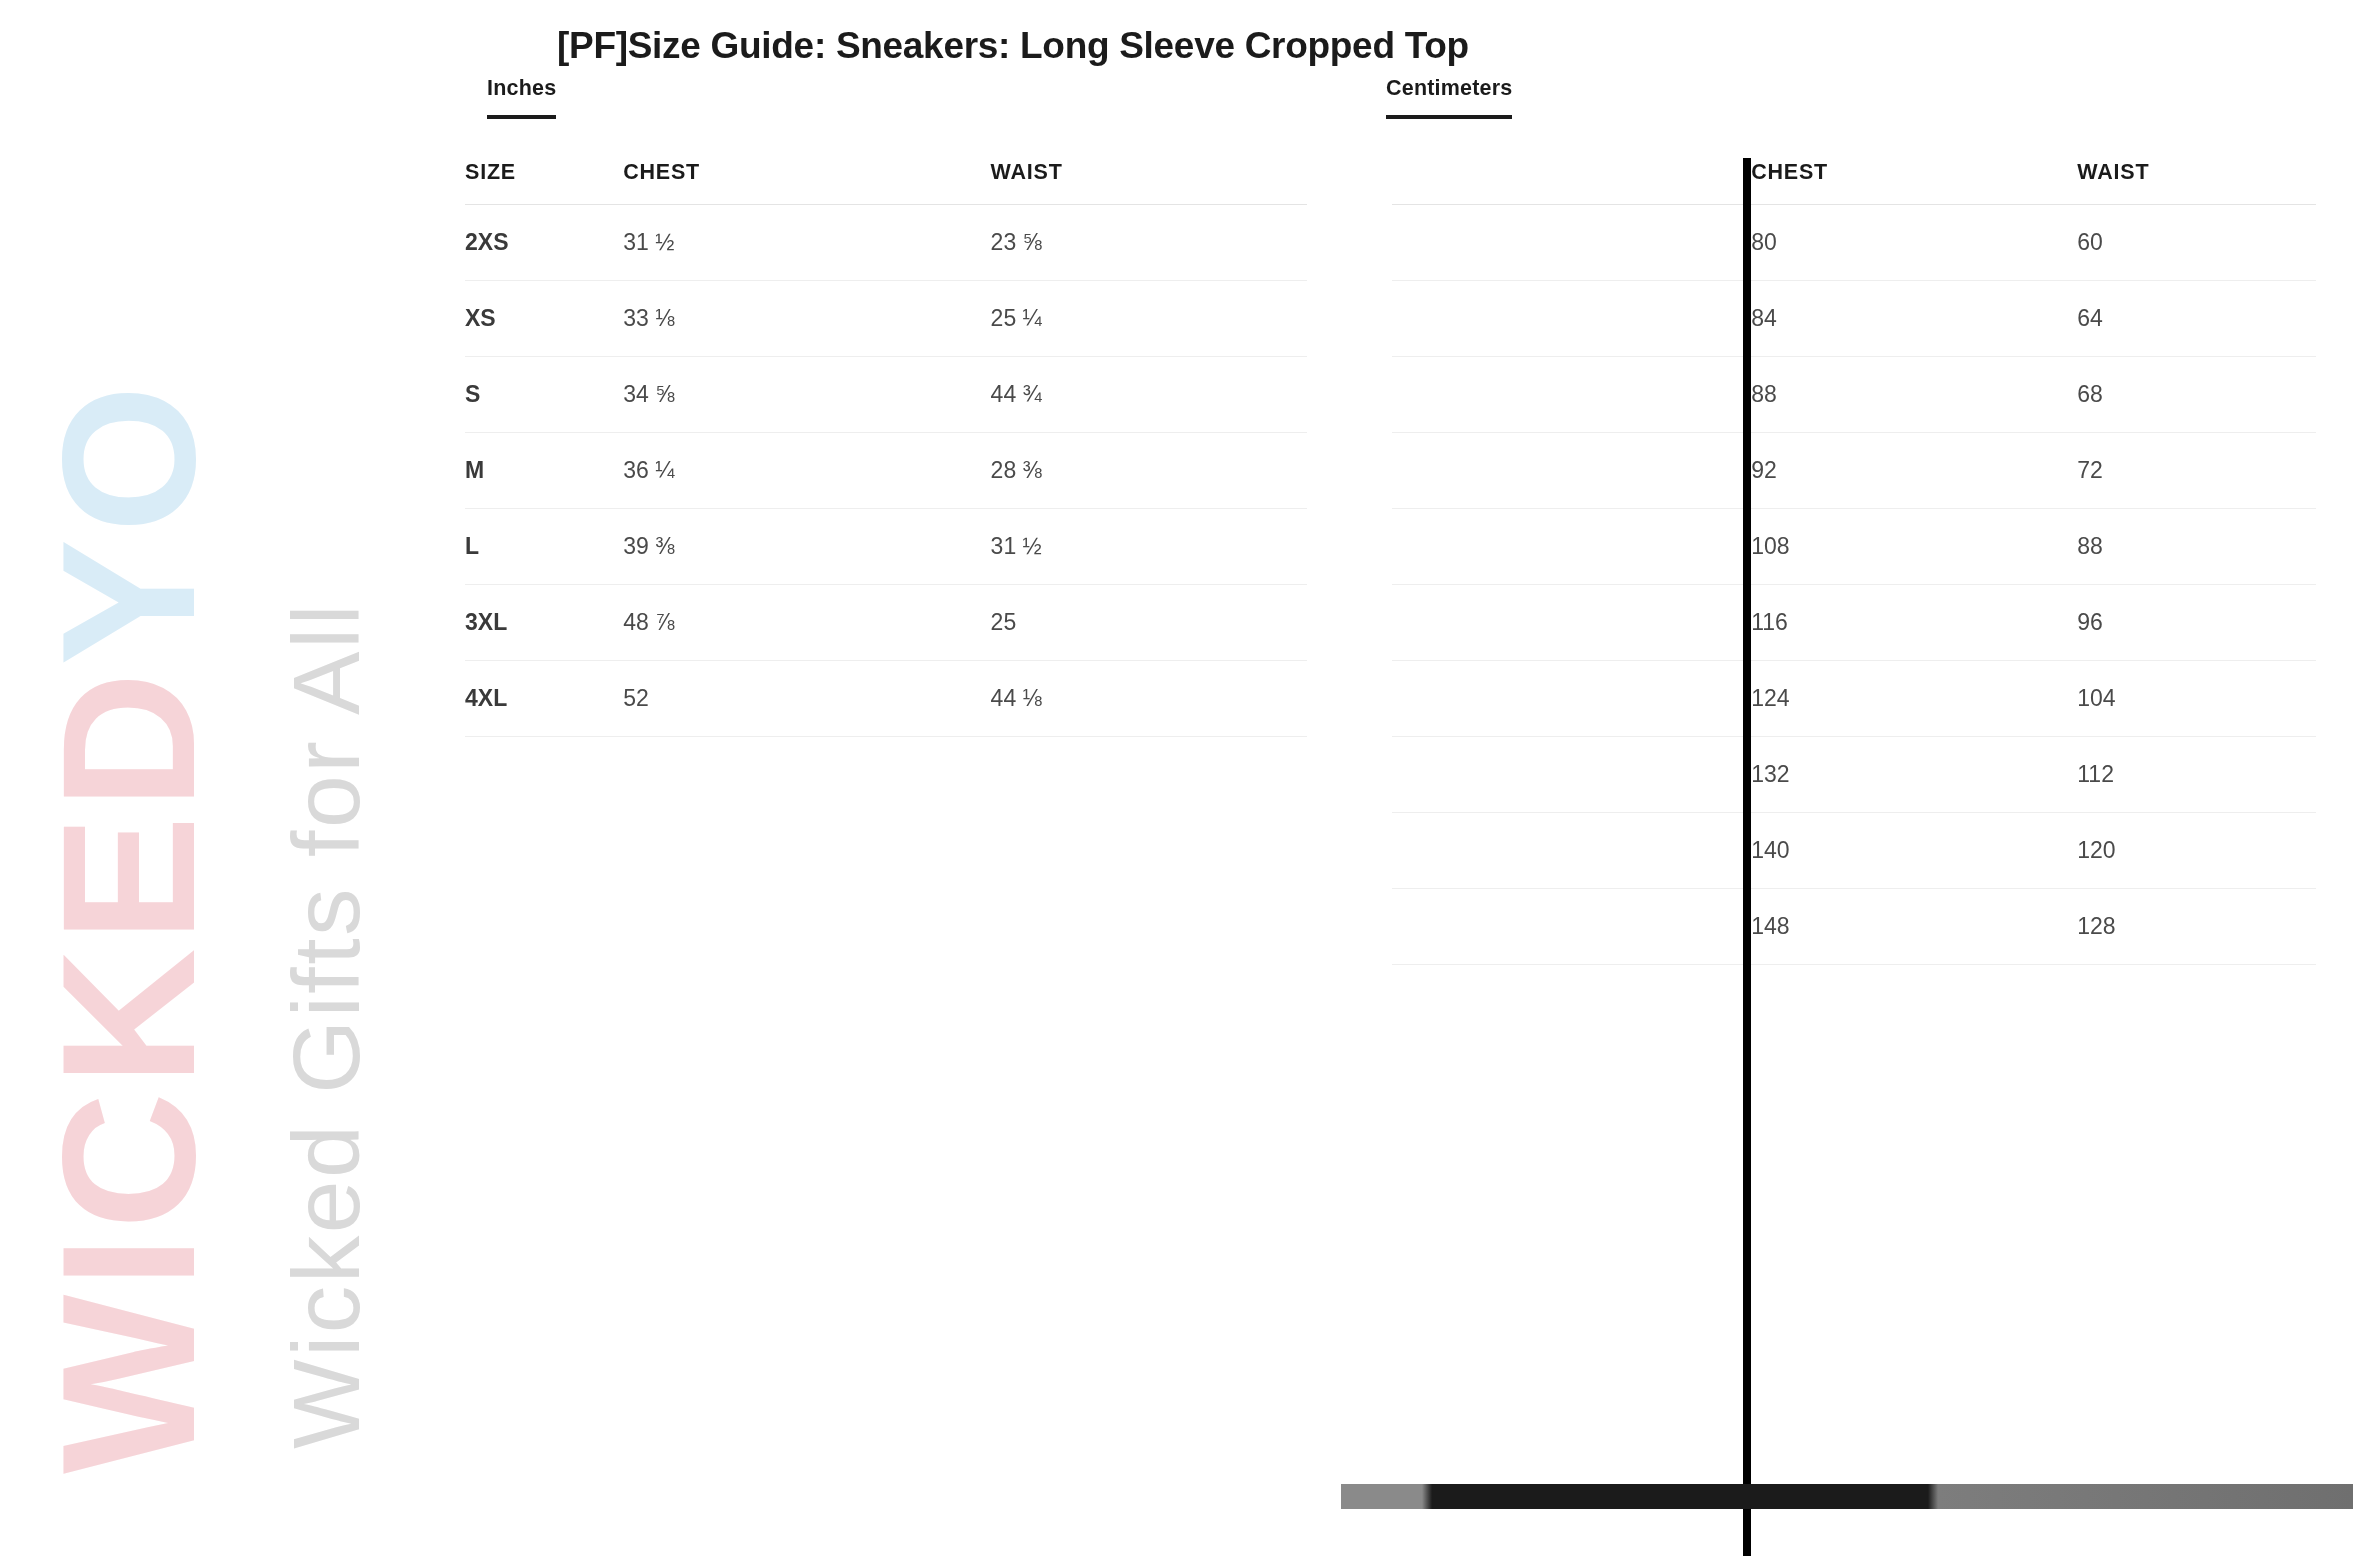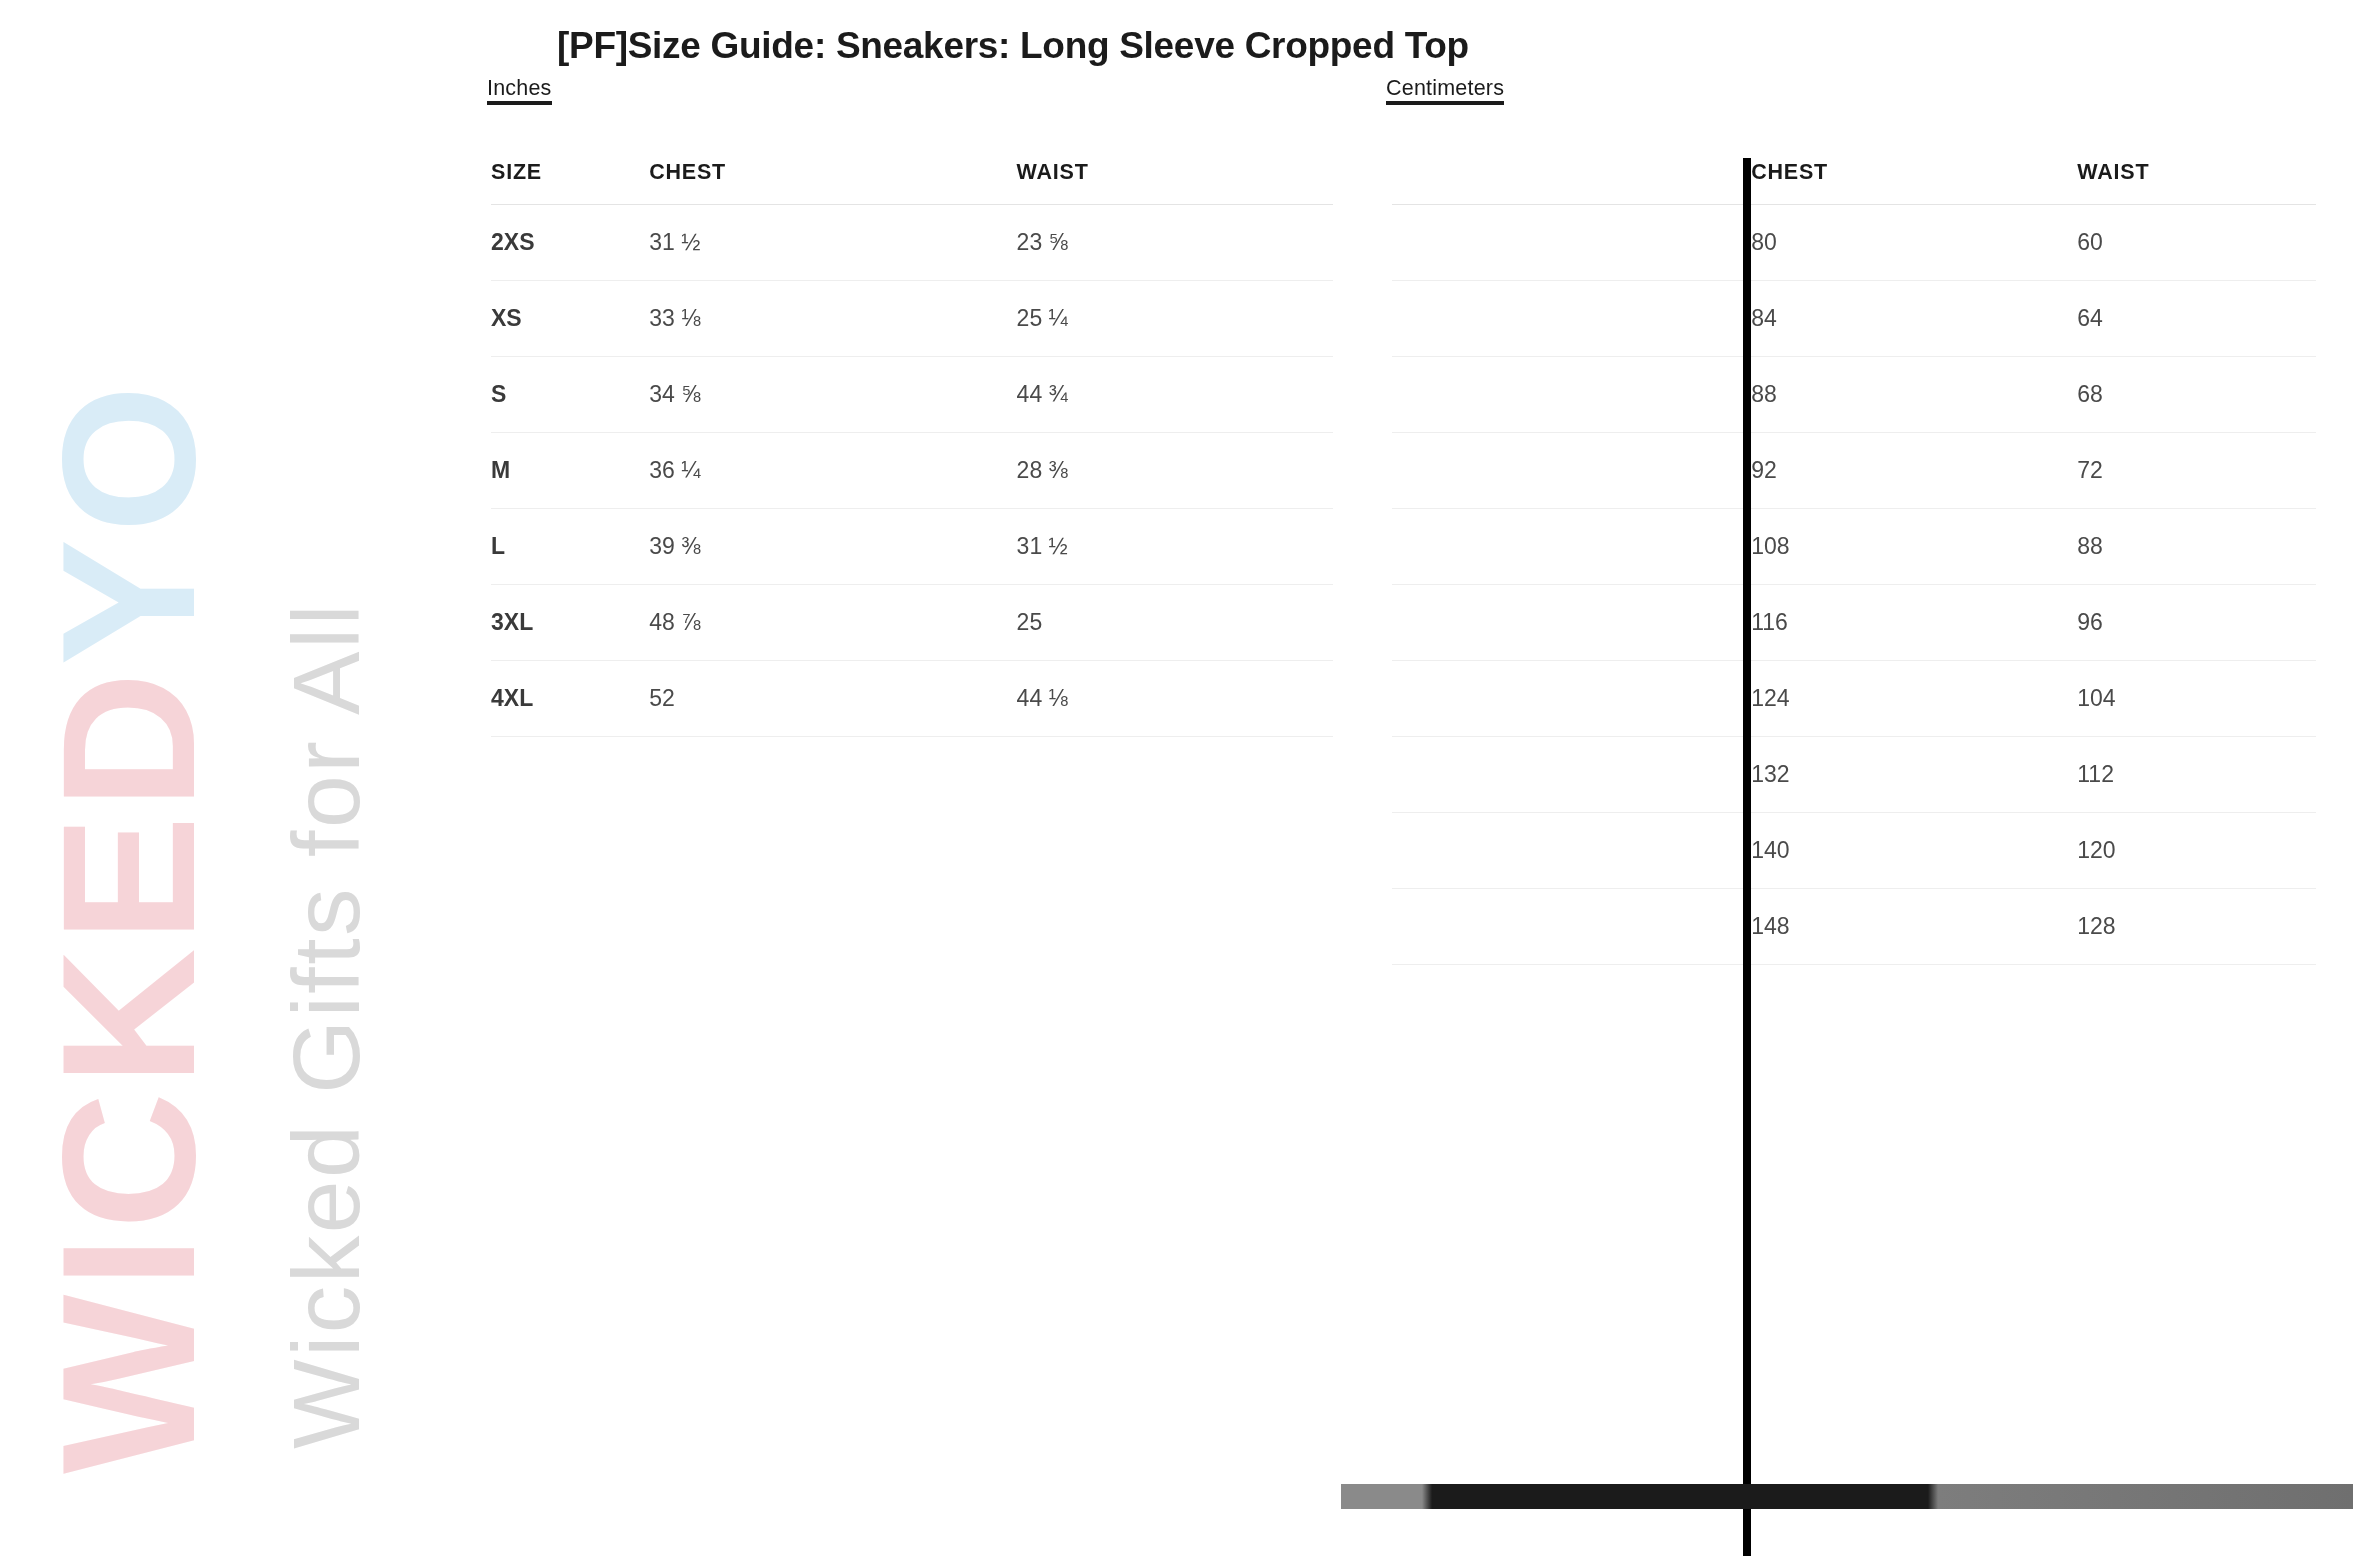--- a/index.html
+++ b/index.html
@@ -73,23 +73,23 @@
     height: 1430px;
   }
 
   .unit-tab-row {
     position: absolute;
     top: 0;
     height: 57px;
   }
   .unit-tab {
     font-size: 21.5px;
-    font-weight: 400;
+    font-weight: 700;
     color: #1b1b1b;
-    padding-bottom: 0;
+    padding-bottom: 14px;
     border-bottom: 4.4px solid #1b1b1b;
     display: inline-block;
     letter-spacing: 0.2px;
   }
 
   #inches-tab { left: 44px; }
   #cm-tab { left: 943px; }
 
   .size-table {
     position: absolute;
@@ -110,21 +110,21 @@
     padding: 24px 0;
     border-bottom: 1.9px solid #eeeeee;
     color: #4a4a4a;
     font-size: 23px;
     font-weight: 400;
   }
   .size-table td.size-cell { color: #3a3a3a; font-weight: bold; }
 
   
   #table-inches {
-    left: 48px;
+    left: 22px;
     top: 70px;
     width: 842px;
   }
   #table-inches col.c-size { width: 158px; }
   #table-inches col.c-chest { width: 367px; }
   #table-inches col.c-waist { width: 316px; }
 
   
   #table-cm {
     left: 949px;

